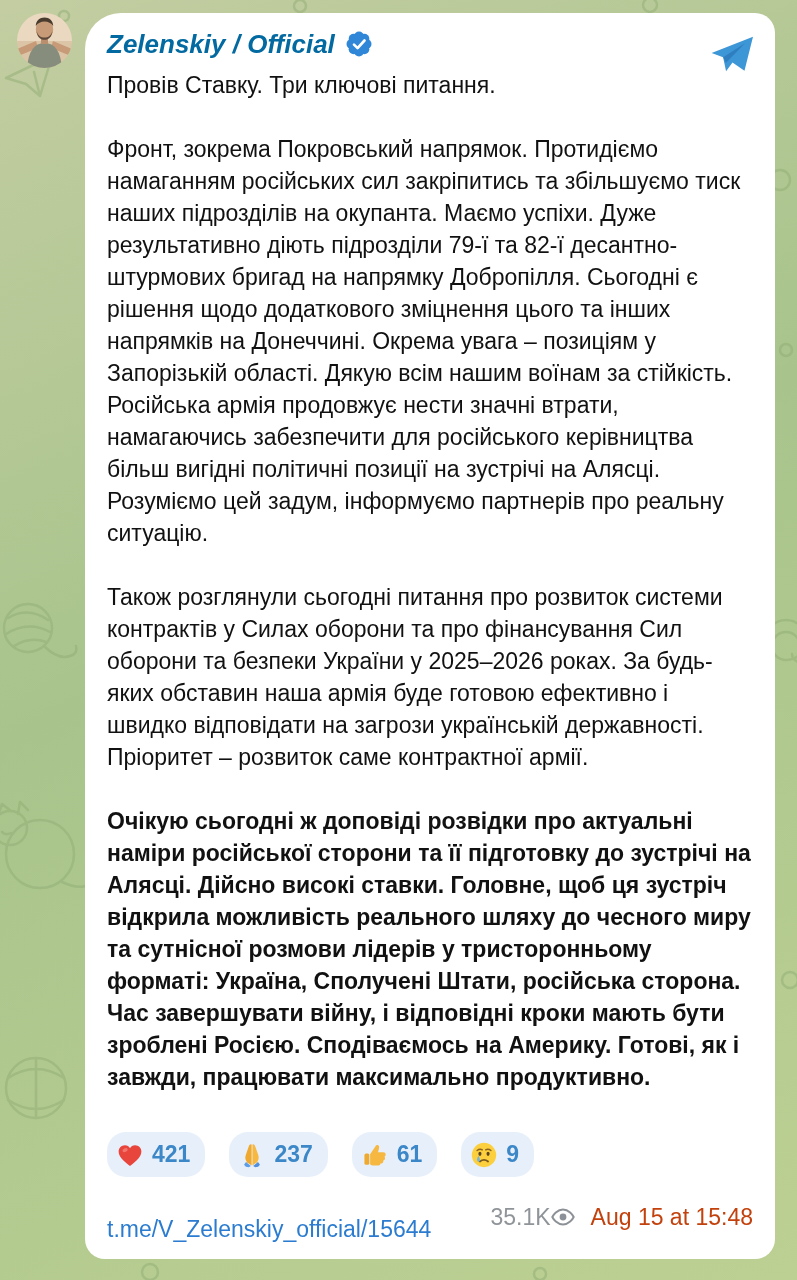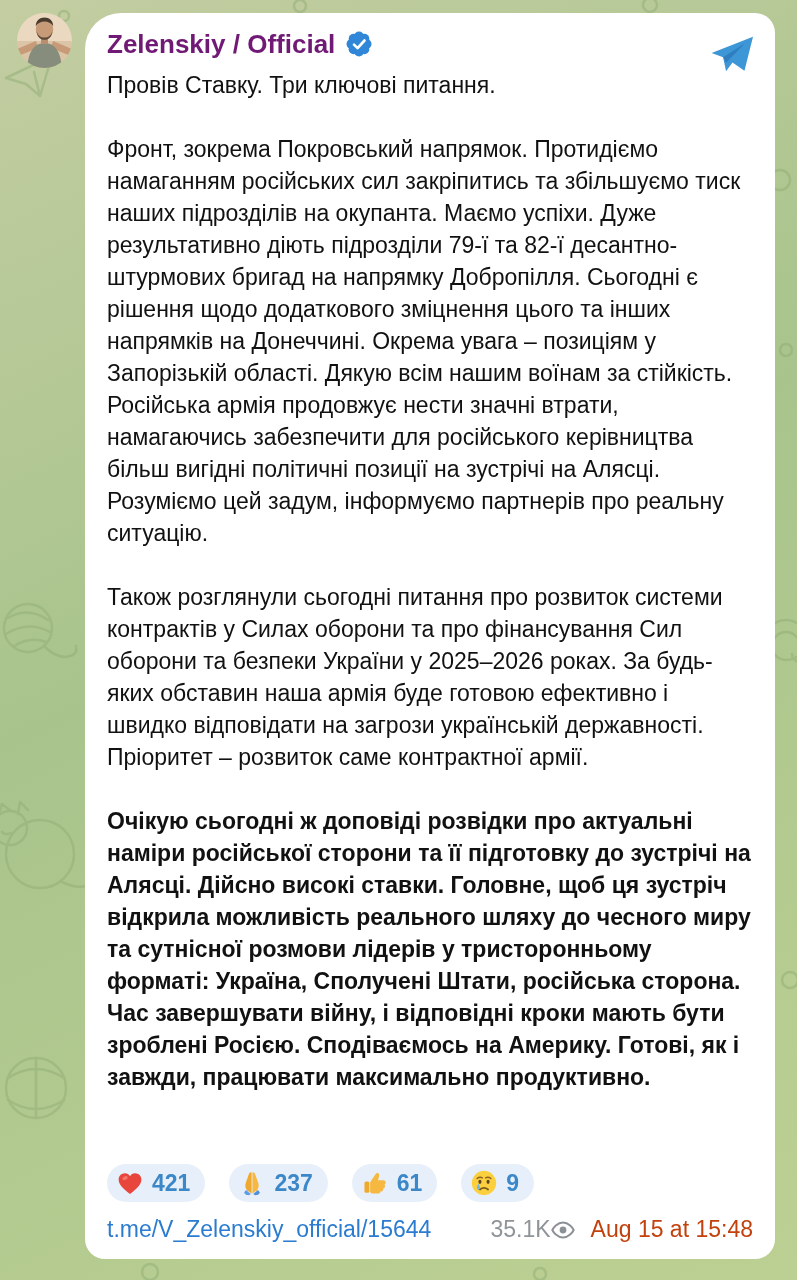--- a/index.html
+++ b/index.html
@@ -14,34 +14,34 @@
     box-sizing:border-box;background:#ffffff;
     border-radius:36px 20px 20px 20px;
     padding:16px 22px 16px 22px;
     display:flex;flex-direction:column;z-index:1;
   }
   .avatar{
     position:absolute;left:17px;top:13px;width:55px;height:55px;border-radius:50%;
     overflow:hidden;z-index:2;cursor:pointer;
   }
   .header-row{display:flex;align-items:center;gap:9px;margin-bottom:10px;position:relative;}
-  .channel-name{color:#701a75;font-weight:bold;font-size:26px;line-height:30px;cursor:pointer;}
+  .channel-name{color:#0369a1;font-weight:bold;font-size:26px;line-height:30px;cursor:pointer;font-style:italic;}
   .badge{width:30px;height:30px;flex:0 0 auto;}
   .share-plane{position:absolute;right:-2px;top:6px;width:46px;height:42px;cursor:pointer;}
   .msg p{margin:0 0 32px 0;font-size:23px;line-height:32px;color:#111111;width:644px;}
   .msg p:last-child{margin-bottom:0;font-weight:bold;}
   .reactions{display:flex;gap:24px;margin-top:auto;padding-top:18px;margin-bottom:14px;}
   .pill{
     display:inline-flex;align-items:center;gap:9px;background:#e7f0fa;
-    border-radius:19px;height:38px;padding:0 15px 0 10px;cursor:pointer;
+    border-radius:19px;height:45px;padding:0 15px 0 10px;cursor:pointer;
   }
   .pill .emoji{width:26px;height:26px;display:block;}
   .pill .count{color:#3c87c8;font-weight:bold;font-size:23px;}
   .footer-row{display:flex;align-items:center;font-size:23px;}
-  .post-link{color:#2b7cd0;text-decoration:none;cursor:pointer;}
+  .post-link{color:#2b7cd0;text-decoration:none;cursor:pointer;margin-top:25px;}
   .meta{margin-left:auto;display:flex;align-items:center;color:#8f9499;}
   .eye{width:24px;height:18px;display:block;}
   .timestamp{margin-left:16px;color:#c2410c;}
 </style>
 </head>
 <body>
 
 <svg class="doodles" viewBox="0 0 797 1280" xmlns="http://www.w3.org/2000/svg">
   <g fill="none" stroke="#90ad74" stroke-width="2.5" stroke-linecap="round" stroke-linejoin="round" opacity="0.5">
 

